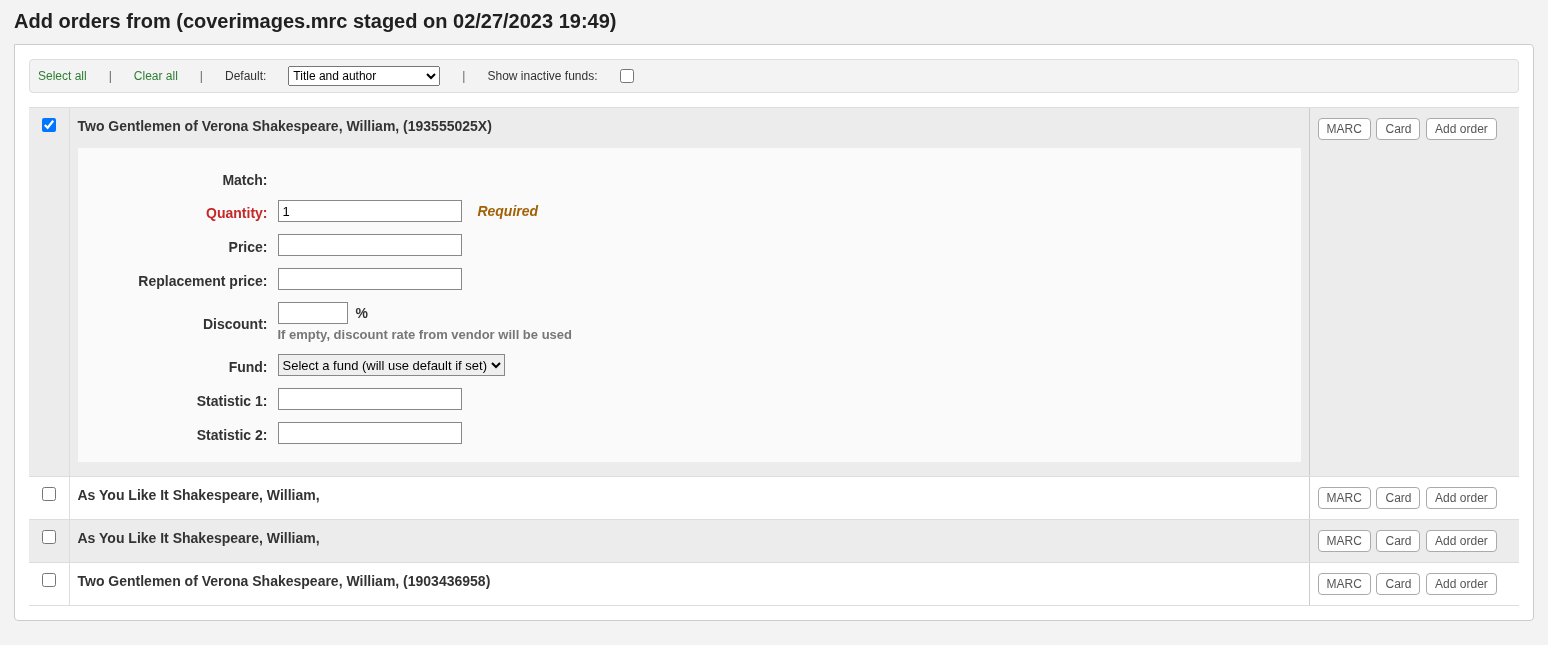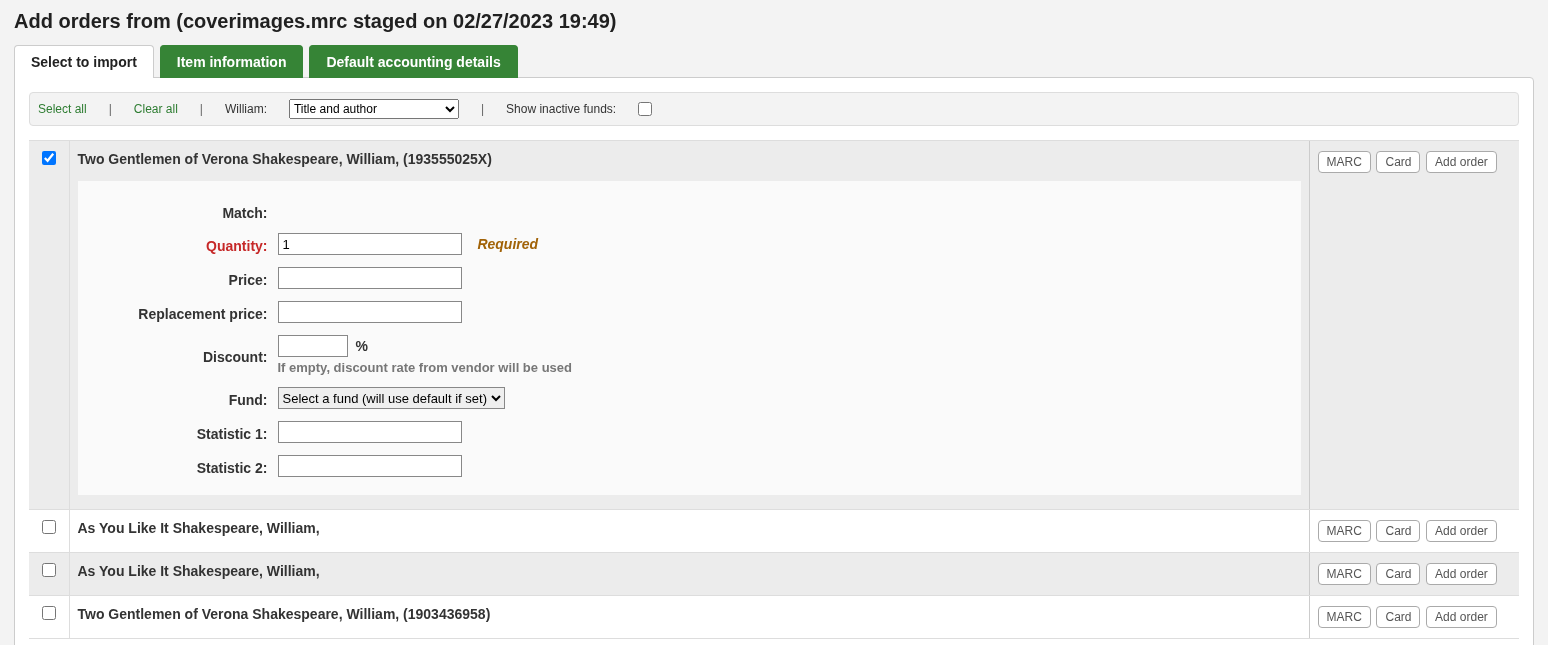--- a/index.html
+++ b/index.html
@@ -33,35 +33,30 @@
 .reqtxt { color: #a16207; font-style: italic; margin-left: 12px; font-size: 14px; }
 .hint { color: #777; font-size: 13px; margin-top: 3px; }
 .pct { margin-left: 4px; }
 </style>
 </head>
 <body>
 
 <div class="page">
   <h2>Add orders from (coverimages.mrc staged on 02/27/2023 19:49)</h2>
 
-  <div class="tabs">
-    <div class="tab active">Select to import</div>
-    <div class="tab inactive">Item information</div>
-    <div class="tab inactive">Default accounting details</div>
-  </div>
 
   <div class="panel">
 
     <div class="toolbar">
       <span class="link">Select all</span>
       <span class="sep">|</span>
       <span class="link">Clear all</span>
       <span class="sep">|</span>
-      <span>William:</span>
-      <select class="small" style="width:170px">
+      <span>Default:</span>
+      <select class="small" style="width:152px">
         <option>Title and author</option>
       </select>
       <span class="sep">|</span>
       <span>Show inactive funds:</span>
       <input type="checkbox" style="">
     </div>
 
     <table class="records">
         <tbody>
 

